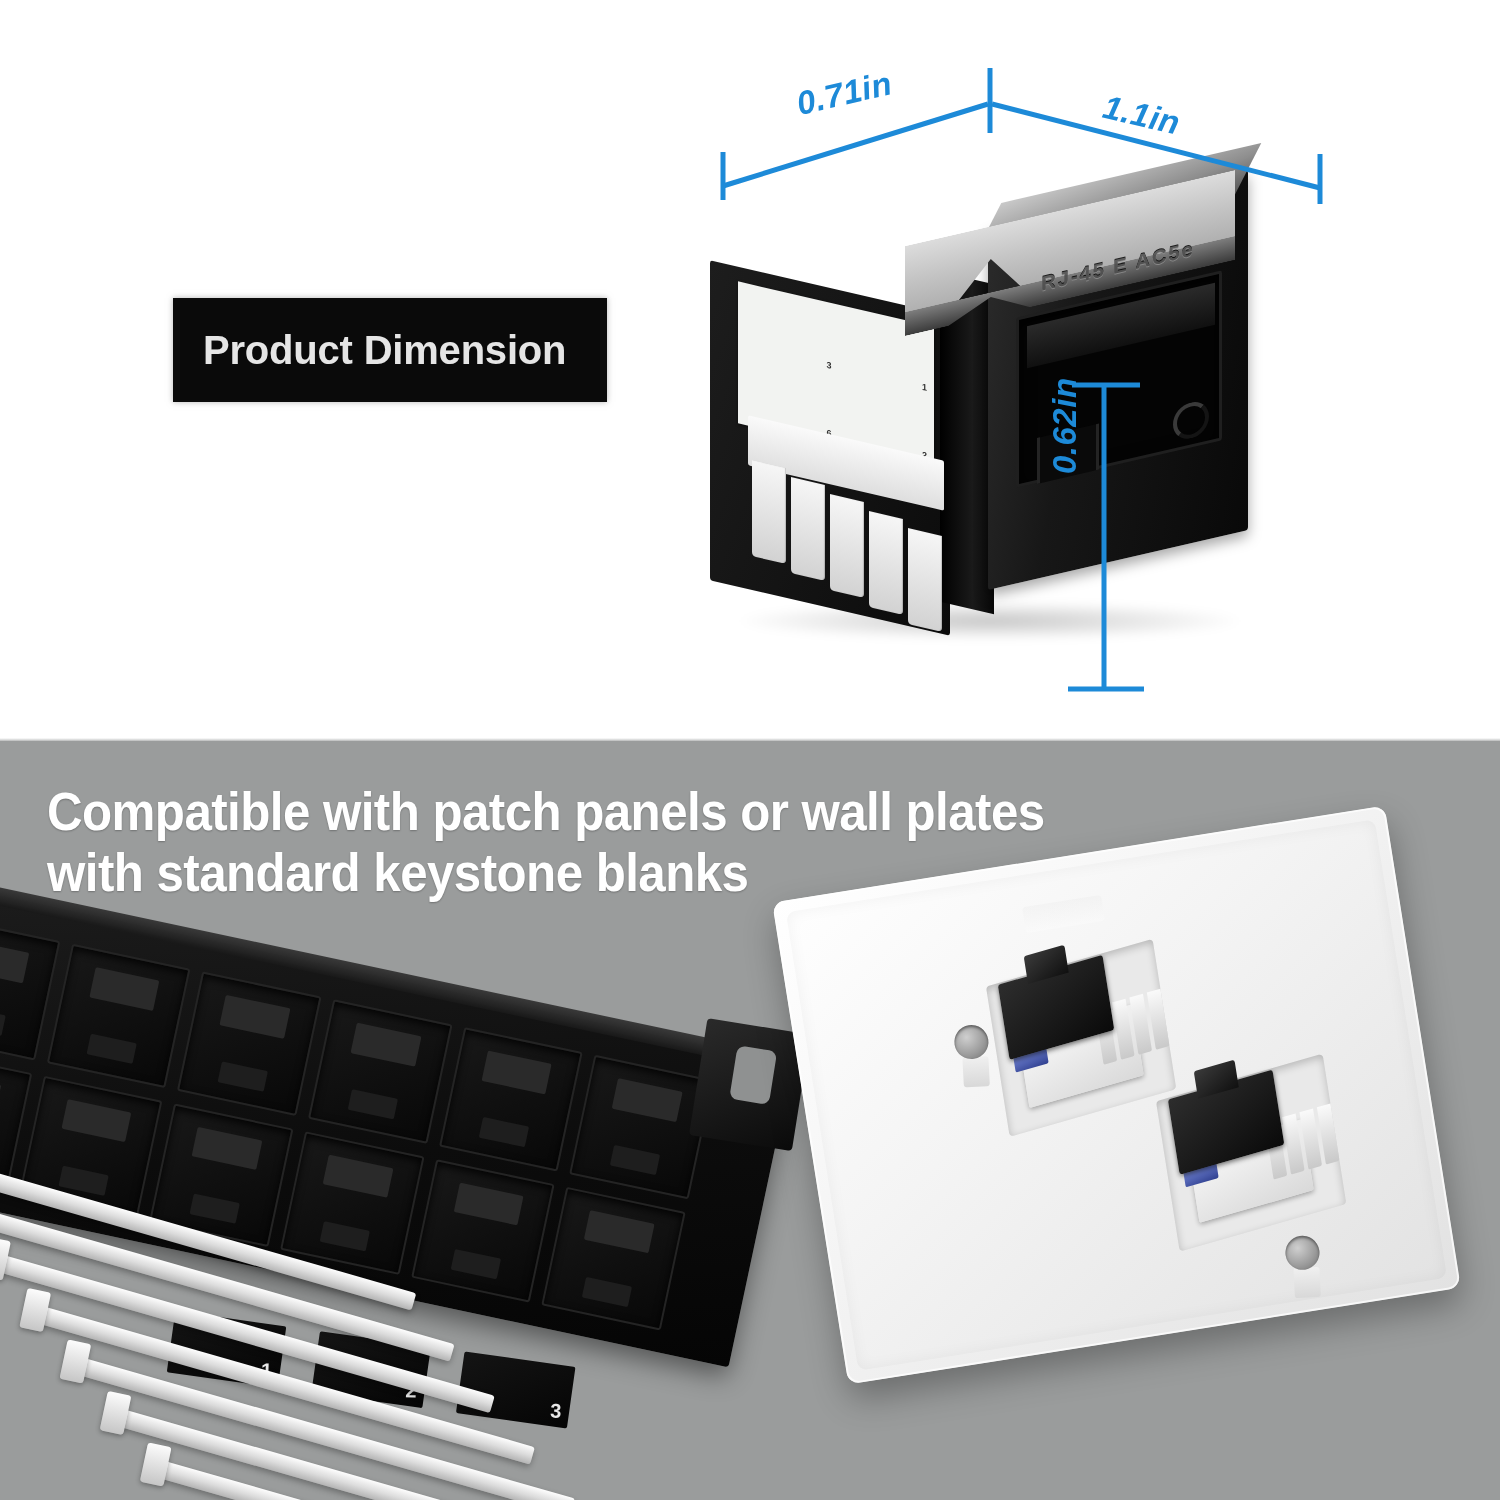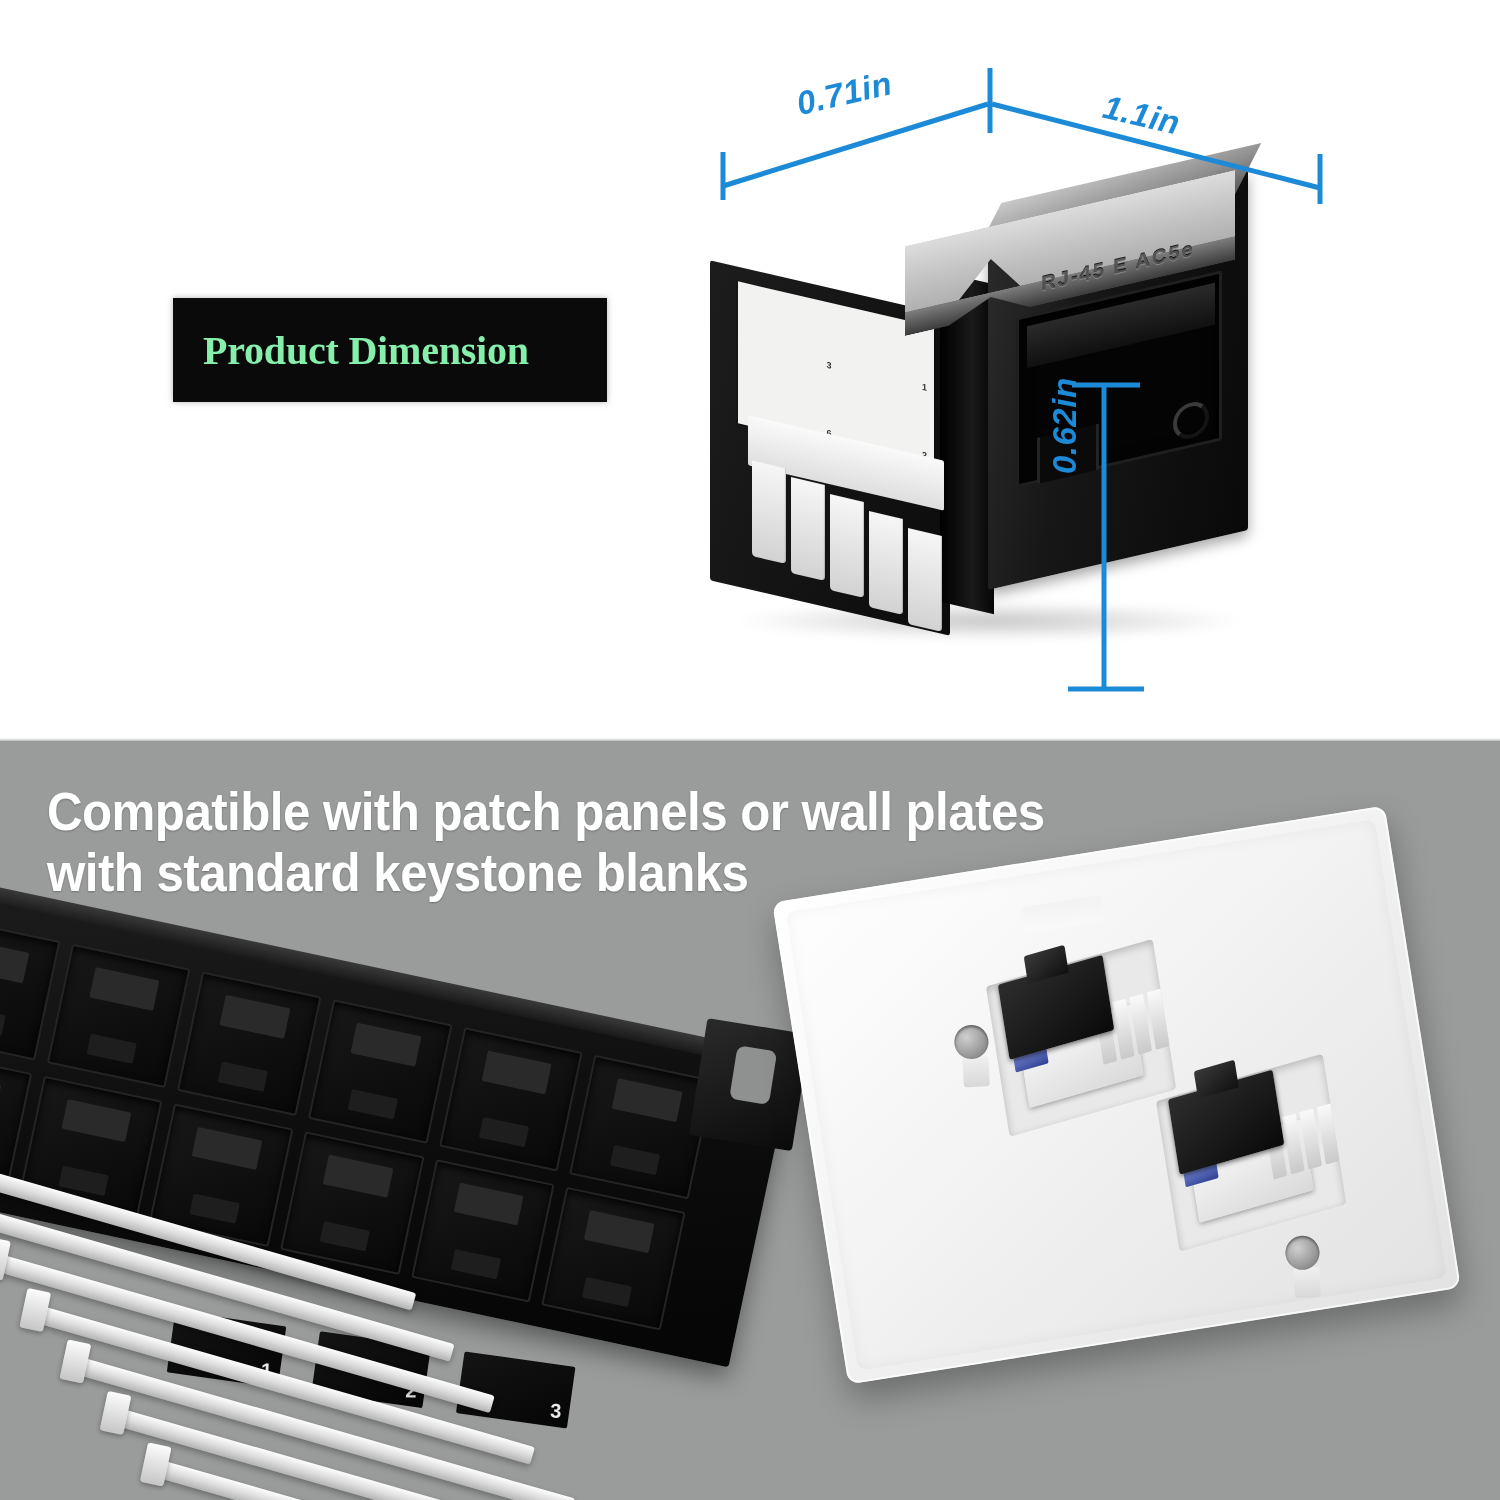--- a/index.html
+++ b/index.html
@@ -26,26 +26,25 @@
   }
 
   
   #dim-badge{
     position:absolute; left:173px; top:298px; width:434px; height:104px;
     background:#0a0a0a;
     box-shadow:0 0 6px rgba(120,120,120,.55);
     display:flex; align-items:center;
   }
   #dim-badge-label{
-    color:#86efac;
+    color:#e5e5e5;
     font-size:40px; font-weight:bold;
     letter-spacing:-0.2px;
     padding-left:30px;
     white-space:nowrap;
-    font-family:Liberation Serif, serif;
   }
 
   
   #dim-layer{ position:absolute; left:0; top:0; width:1500px; height:741px; }
   .dim-text{
     position:absolute;
     color:#1d8ad8;
     font-weight:bold;
     font-style:italic;
     white-space:nowrap;

